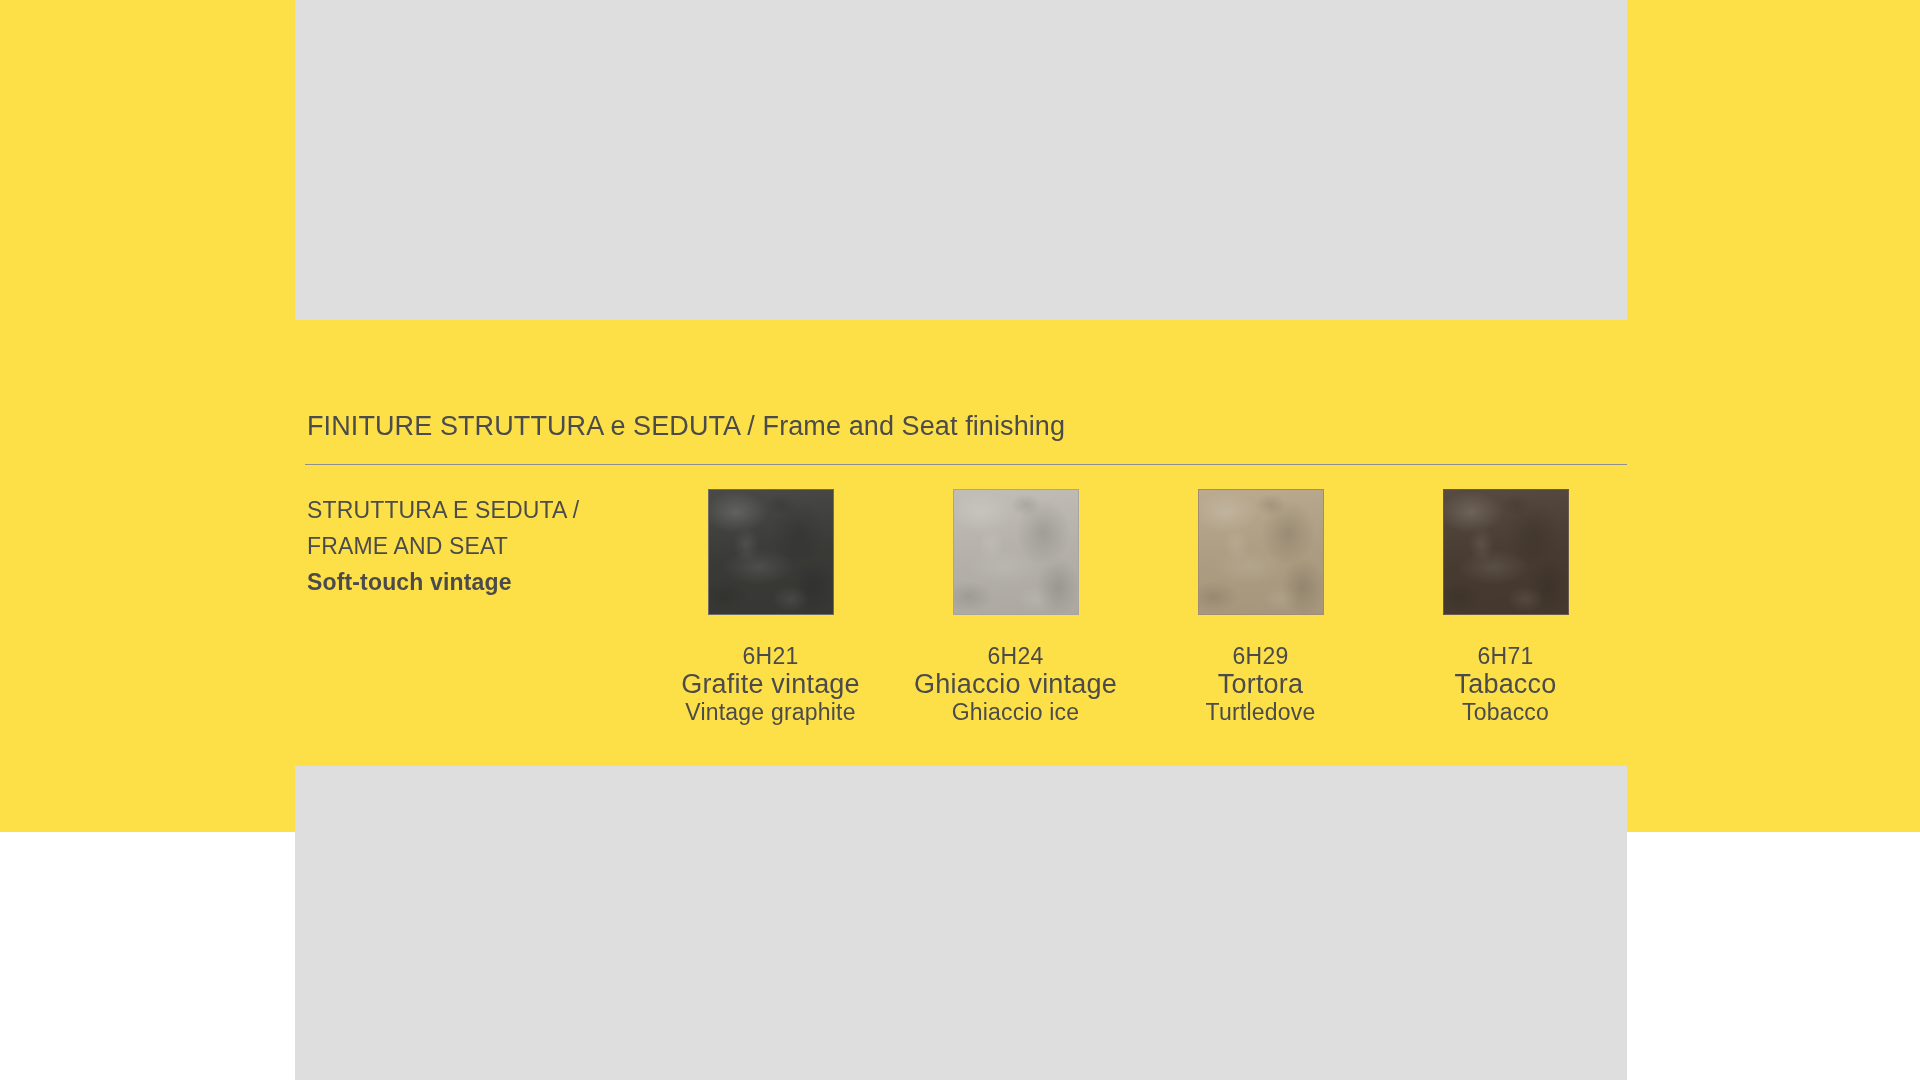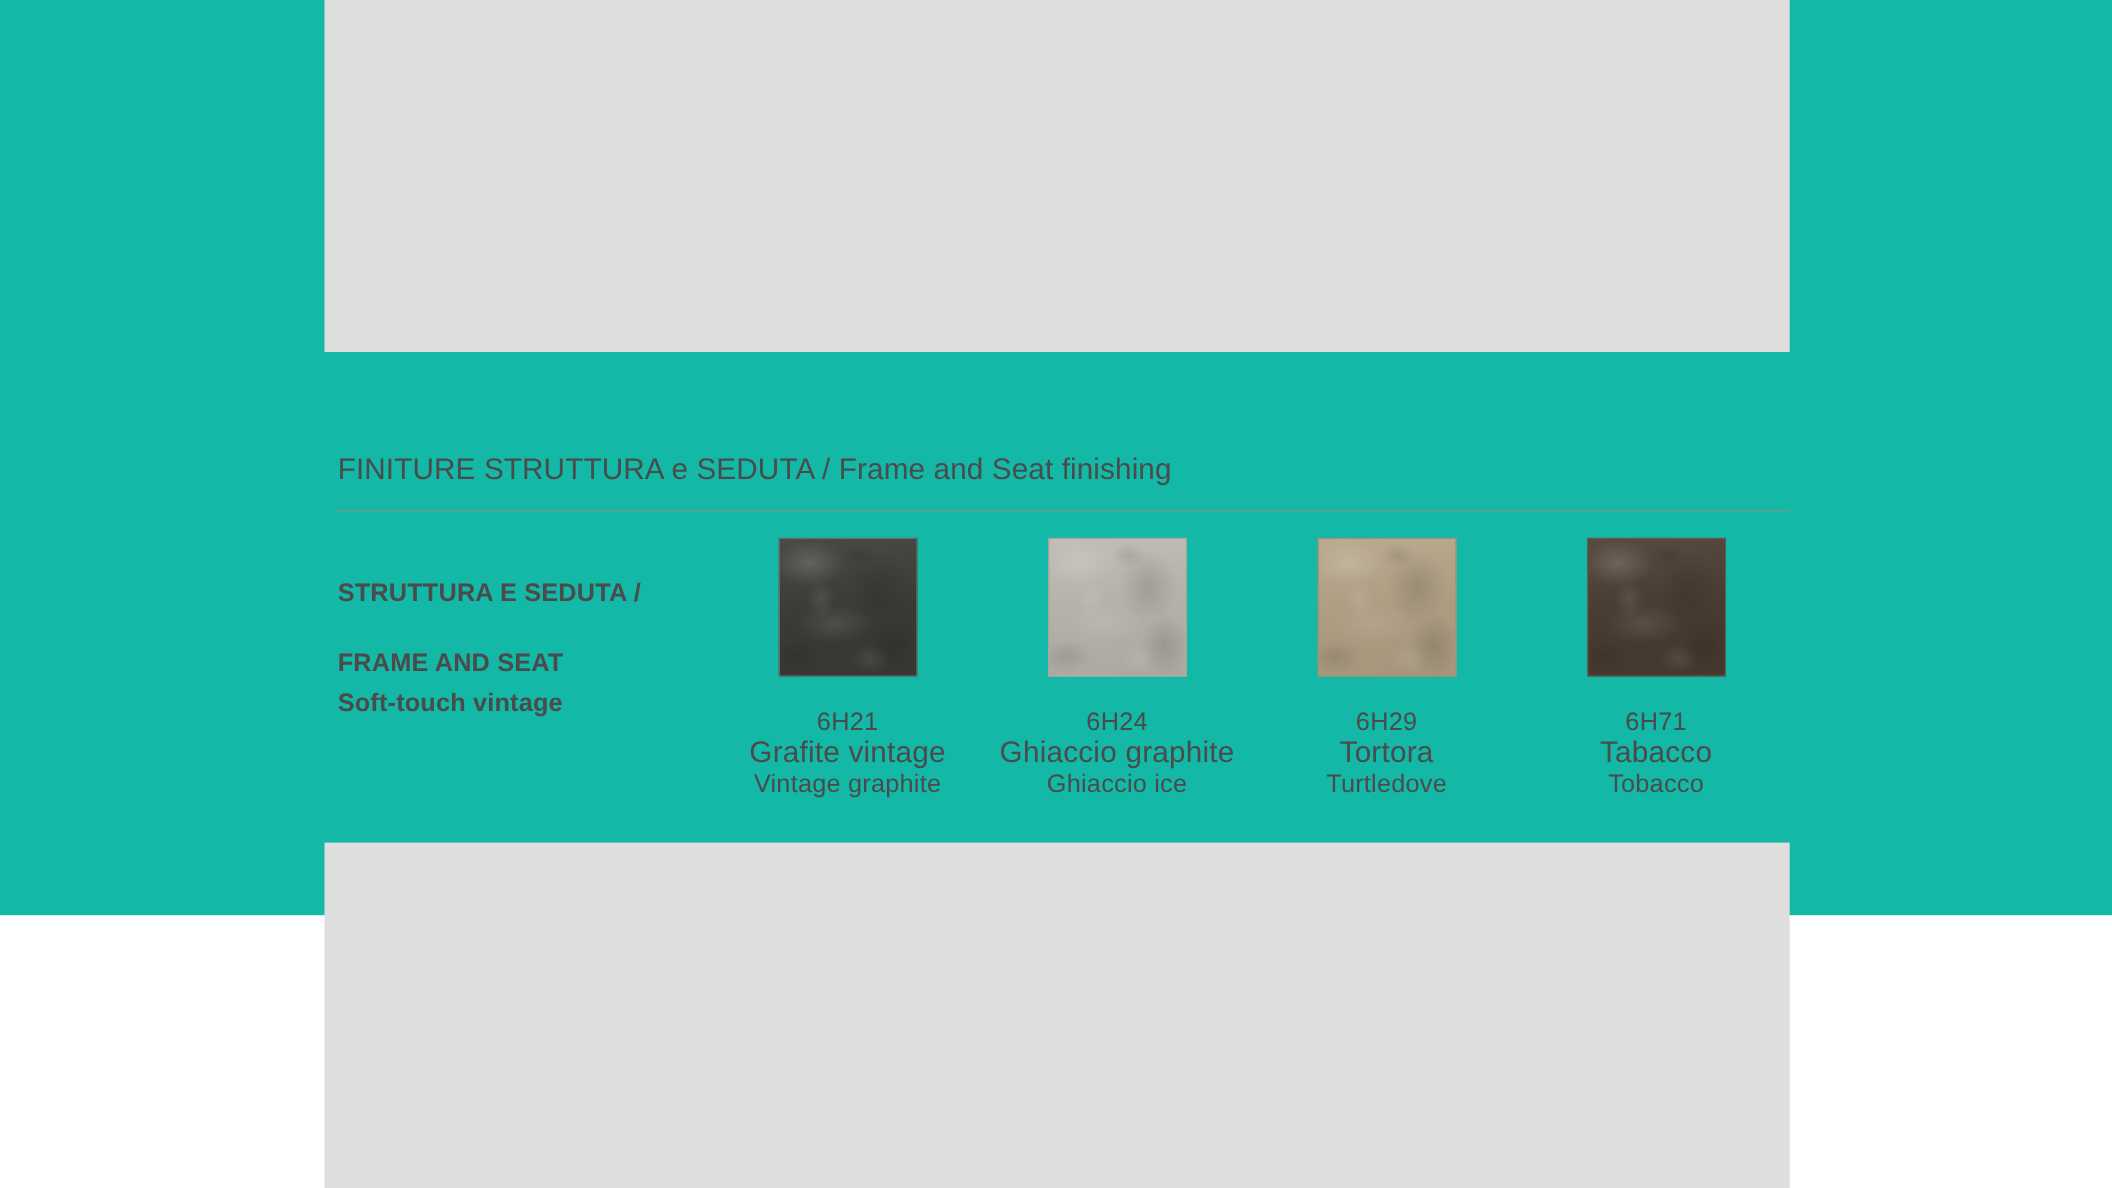--- a/index.html
+++ b/index.html
@@ -12,21 +12,21 @@
     height: 1080px;
     overflow: hidden;
     font-family: "Liberation Sans", sans-serif;
     -webkit-font-smoothing: antialiased;
   }
 
   .page {
     position: relative;
     width: 1920px;
     height: 832px;
-    background: #14b8a6;
+    background: #fde047;
   }
 
   
   .panel {
     position: absolute;
     left: 295px;
     width: 1332px;
     background: #dedede;
   }
   .panel-top {
@@ -65,25 +65,24 @@
   
   .row-label {
     position: absolute;
     left: 307px;
     top: 492px;
     width: 360px;
     color: #4b4b4b;
   }
   .row-label .lab-line {
     font-size: 23px;
-    font-weight: 700;
+    font-weight: 400;
     line-height: 36px;
     letter-spacing: 0.15px;
     white-space: nowrap;
-    margin-top: 28px;
   }
   .row-label .lab-sub {
     font-size: 23px;
     font-weight: 700;
     line-height: 36px;
     letter-spacing: 0.15px;
     color: #4b4b4b;
     white-space: nowrap;
   }
 
@@ -185,21 +184,21 @@
         <div class="cap-code">6H21</div>
         <div class="cap-it">Grafite vintage</div>
         <div class="cap-en">Vintage graphite</div>
       </div>
     </div>
 
     <div class="swatch-cell">
       <div class="swatch-chip" style="background-color: rgb(189, 185, 177); border-color: rgb(169, 164, 156);"></div>
       <div class="swatch-caption">
         <div class="cap-code">6H24</div>
-        <div class="cap-it">Ghiaccio graphite</div>
+        <div class="cap-it">Ghiaccio vintage</div>
         <div class="cap-en">Ghiaccio ice</div>
       </div>
     </div>
 
     <div class="swatch-cell">
       <div class="swatch-chip" style="background-color: rgb(181, 164, 136); border-color: rgb(158, 142, 116);"></div>
       <div class="swatch-caption">
         <div class="cap-code">6H29</div>
         <div class="cap-it">Tortora</div>
         <div class="cap-en">Turtledove</div>

